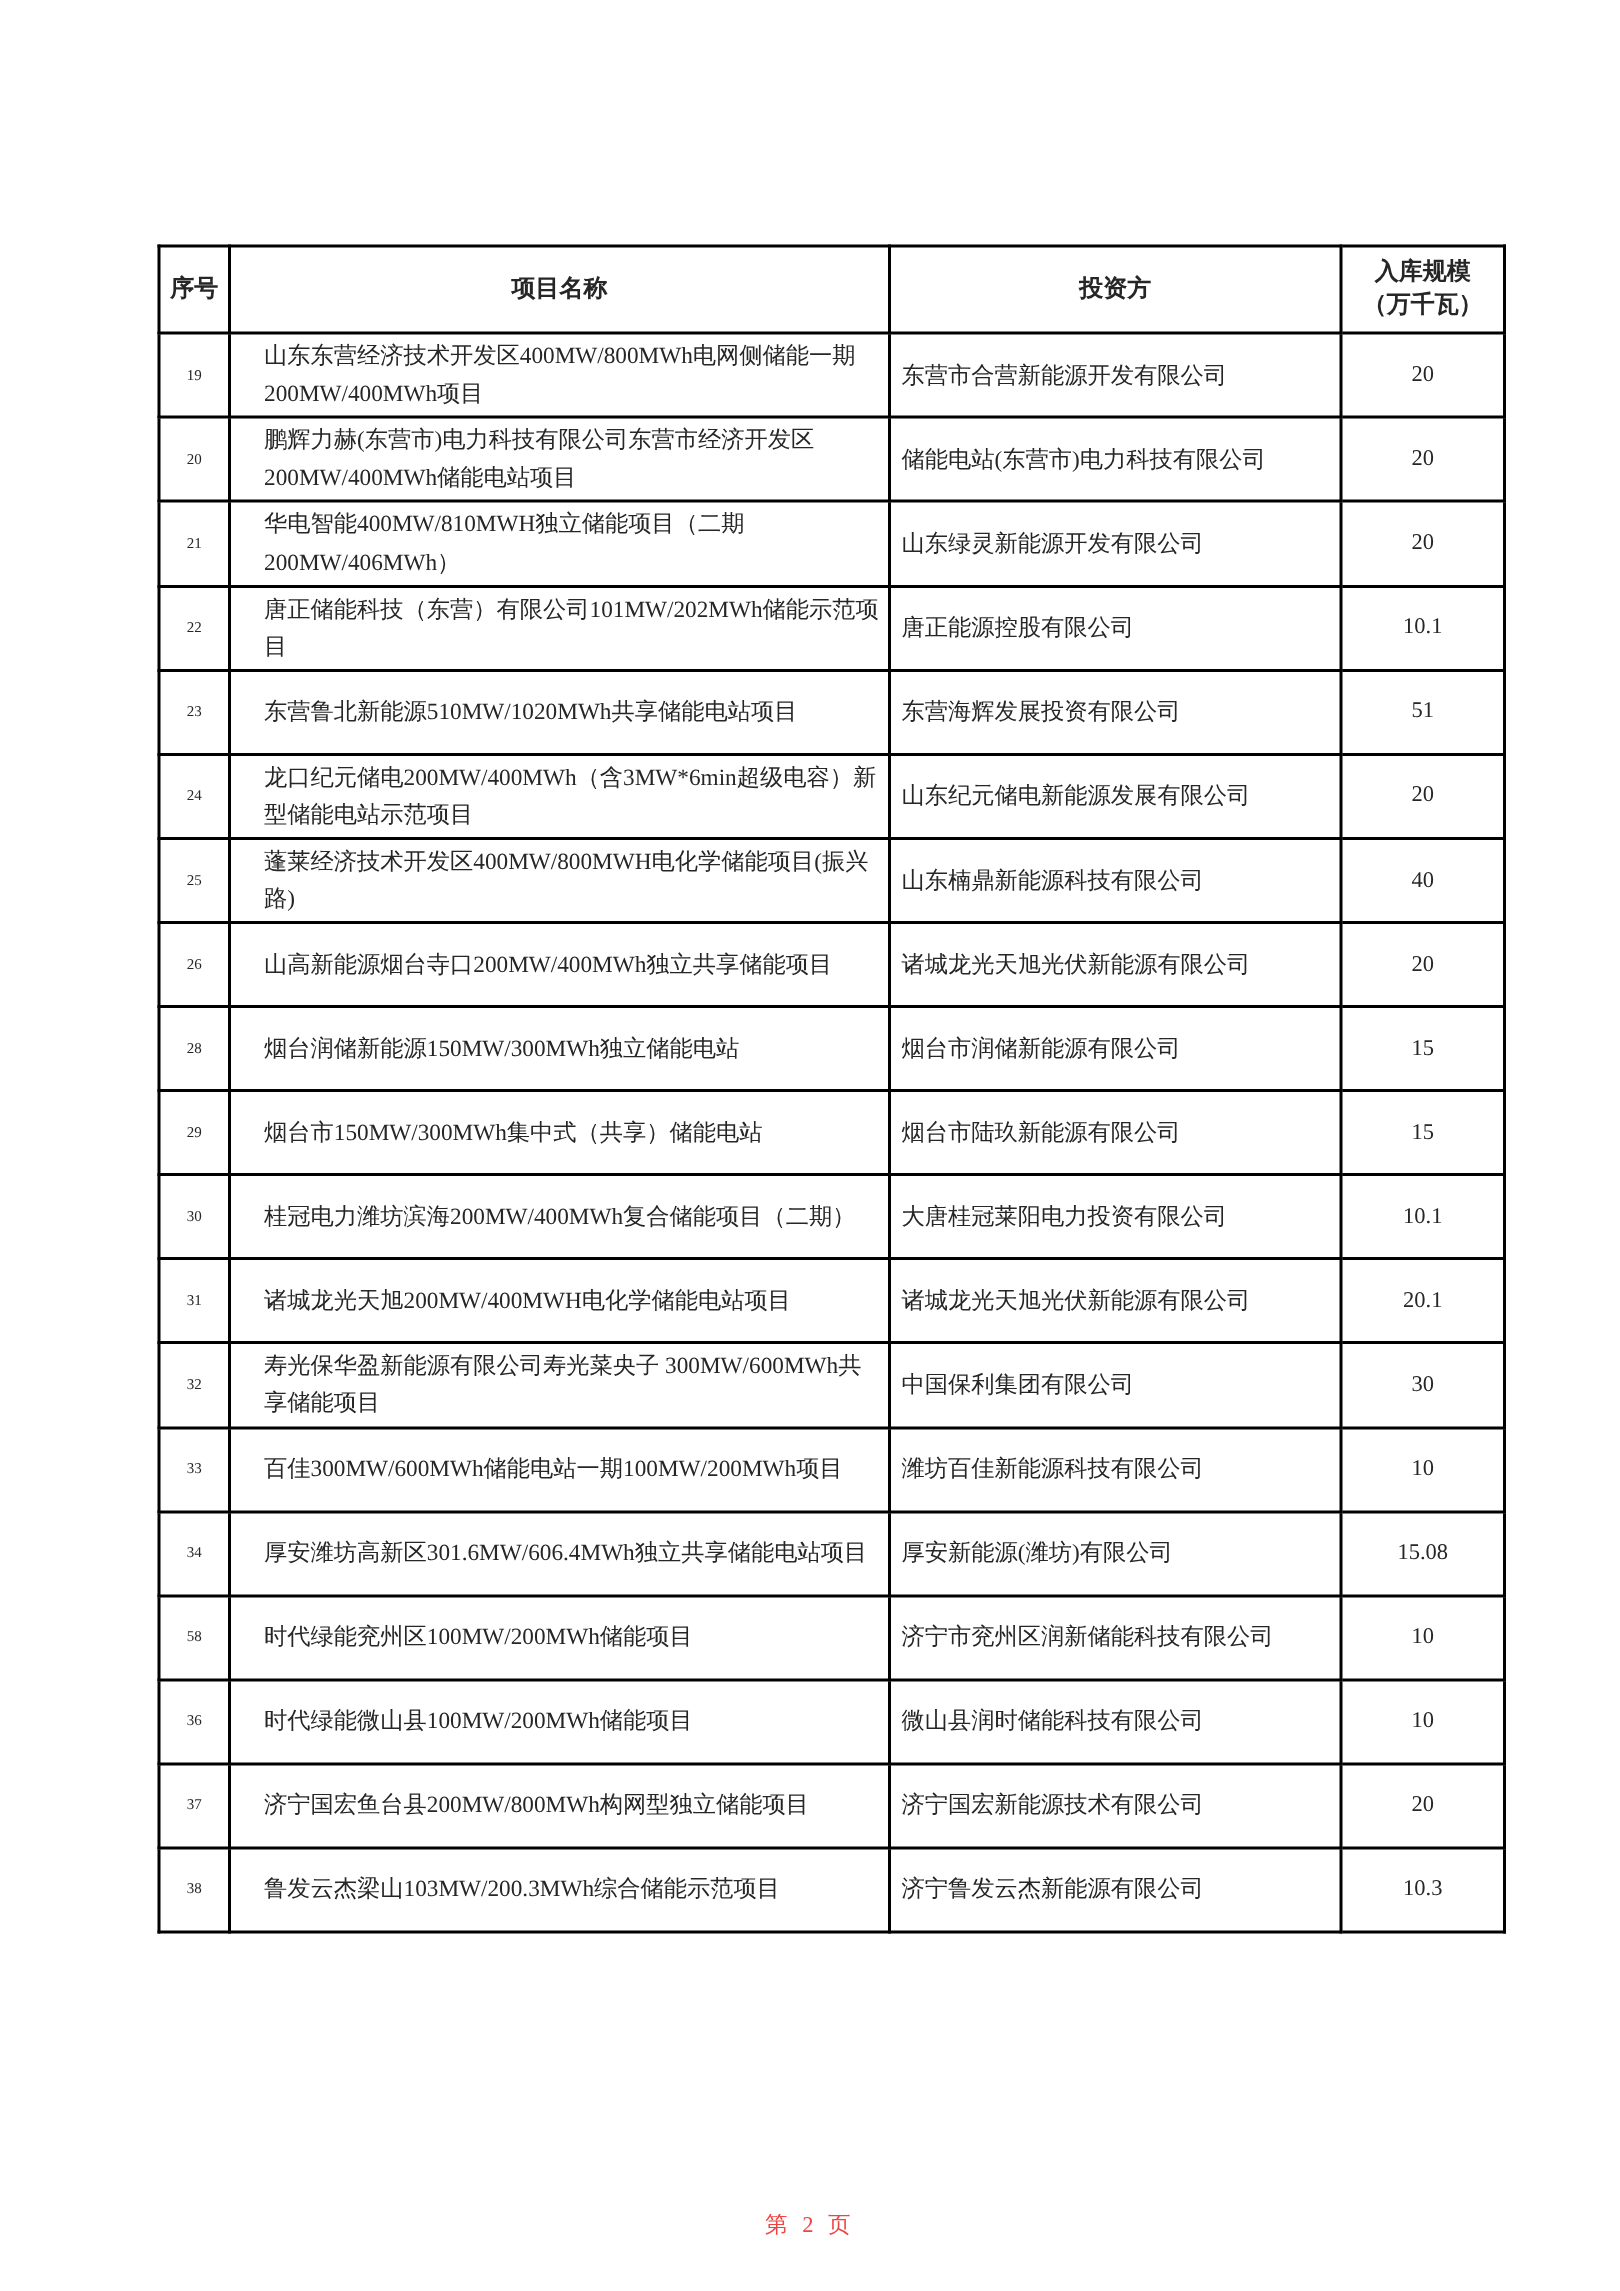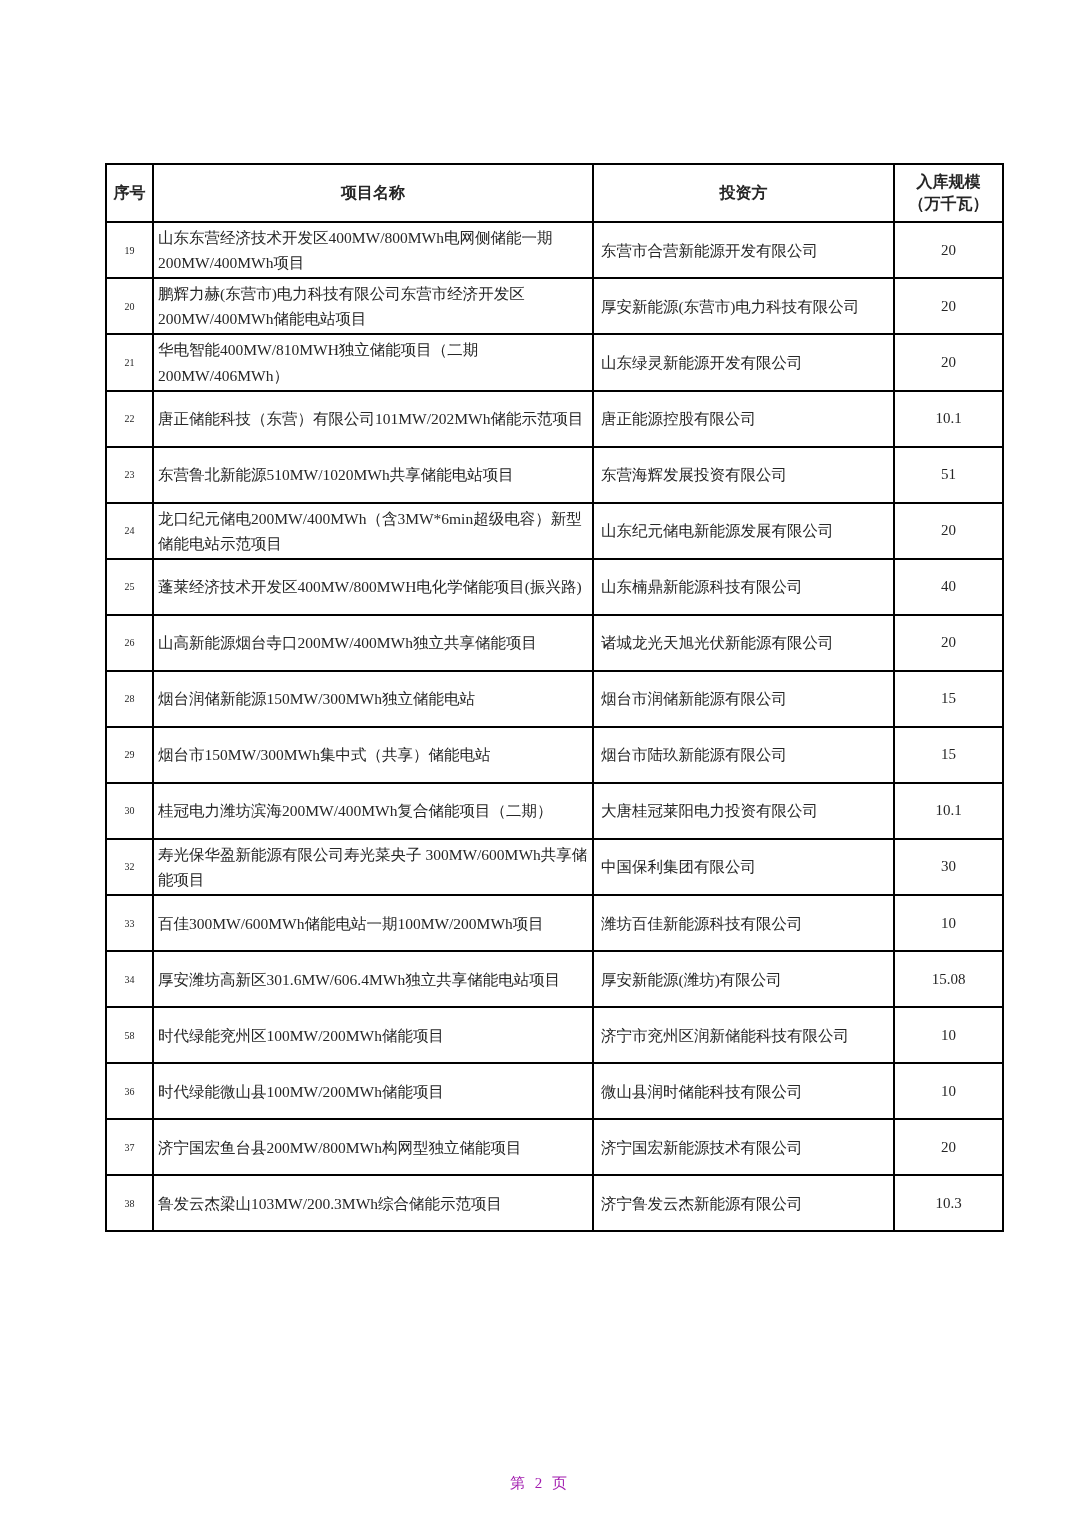--- a/index.html
+++ b/index.html
@@ -30,32 +30,32 @@
   .data-table tbody tr { height: 56px; }
   .data-table th {
     font-weight: bold;
     font-size: 16px;
     text-align: center;
     white-space: pre-line;
     line-height: 1.35;
     padding: 0 2px;
   }
   .col-index   { width: 41px;  text-align: center; font-size: 10px; }
-  .col-project { width: 434px; text-align: left;  font-size: 15.5px; line-height: 1.62; padding: 2px 4px 2px 4px; }
+  .col-project { width: 434px; text-align: left;  font-size: 15.5px; line-height: 1.62; padding: 2px 4px 2px 22px; }
   .col-investor{ width: 295px; text-align: left;  font-size: 15.5px; line-height: 1.62; padding: 2px 4px 2px 7px; }
   .col-scale   { width: 103px; text-align: center; font-size: 15px; }
   .page-footer {
     position: absolute;
     left: 0;
     right: 0;
     top: 1441px;
     text-align: center;
     font-size: 15px;
     letter-spacing: 3px;
-    color: #a21caf;
+    color: #ef4444;
   }
 </style>
 </head>
 <body>
 
 <div class="page">
 
   <table class="data-table">
     <thead>
       <tr>
@@ -69,21 +69,21 @@
     <tbody>
         <tr>
           <td class="col-index">19</td>
           <td class="col-project">山东东营经济技术开发区400MW/800MWh电网侧储能一期200MW/400MWh项目</td>
           <td class="col-investor">东营市合营新能源开发有限公司</td>
           <td class="col-scale">20</td>
         </tr>
         <tr>
           <td class="col-index">20</td>
           <td class="col-project">鹏辉力赫(东营市)电力科技有限公司东营市经济开发区200MW/400MWh储能电站项目</td>
-          <td class="col-investor">厚安新能源(东营市)电力科技有限公司</td>
+          <td class="col-investor">储能电站(东营市)电力科技有限公司</td>
           <td class="col-scale">20</td>
         </tr>
         <tr>
           <td class="col-index">21</td>
           <td class="col-project">华电智能400MW/810MWH独立储能项目（二期200MW/406MWh）</td>
           <td class="col-investor">山东绿灵新能源开发有限公司</td>
           <td class="col-scale">20</td>
         </tr>
         <tr>
           <td class="col-index">22</td>
@@ -127,20 +127,26 @@
           <td class="col-investor">烟台市陆玖新能源有限公司</td>
           <td class="col-scale">15</td>
         </tr>
         <tr>
           <td class="col-index">30</td>
           <td class="col-project">桂冠电力潍坊滨海200MW/400MWh复合储能项目（二期）</td>
           <td class="col-investor">大唐桂冠莱阳电力投资有限公司</td>
           <td class="col-scale">10.1</td>
         </tr>
         <tr>
+          <td class="col-index">31</td>
+          <td class="col-project">诸城龙光天旭200MW/400MWH电化学储能电站项目</td>
+          <td class="col-investor">诸城龙光天旭光伏新能源有限公司</td>
+          <td class="col-scale">20.1</td>
+        </tr>
+        <tr>
           <td class="col-index">32</td>
           <td class="col-project">寿光保华盈新能源有限公司寿光菜央子 300MW/600MWh共享储能项目</td>
           <td class="col-investor">中国保利集团有限公司</td>
           <td class="col-scale">30</td>
         </tr>
         <tr>
           <td class="col-index">33</td>
           <td class="col-project">百佳300MW/600MWh储能电站一期100MW/200MWh项目</td>
           <td class="col-investor">潍坊百佳新能源科技有限公司</td>
           <td class="col-scale">10</td>

